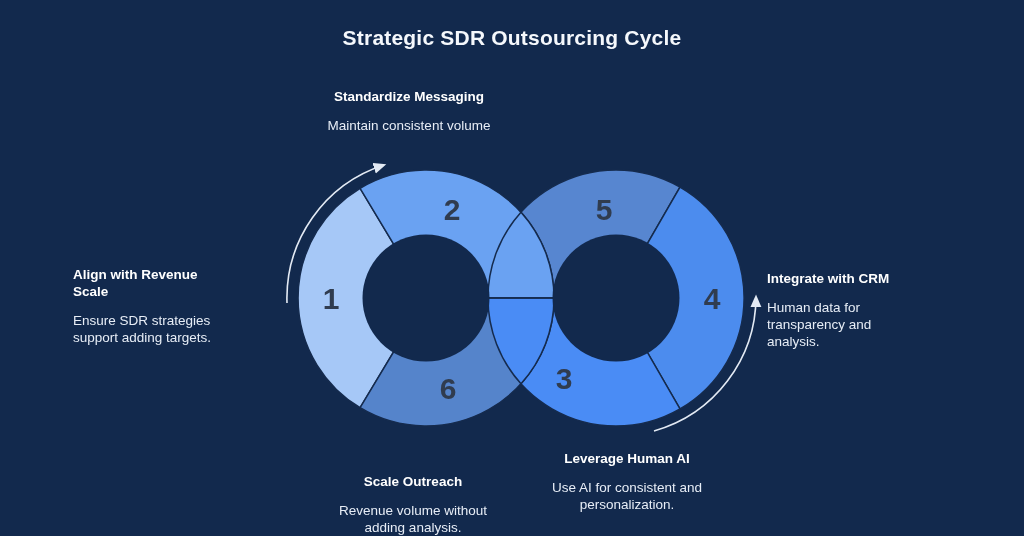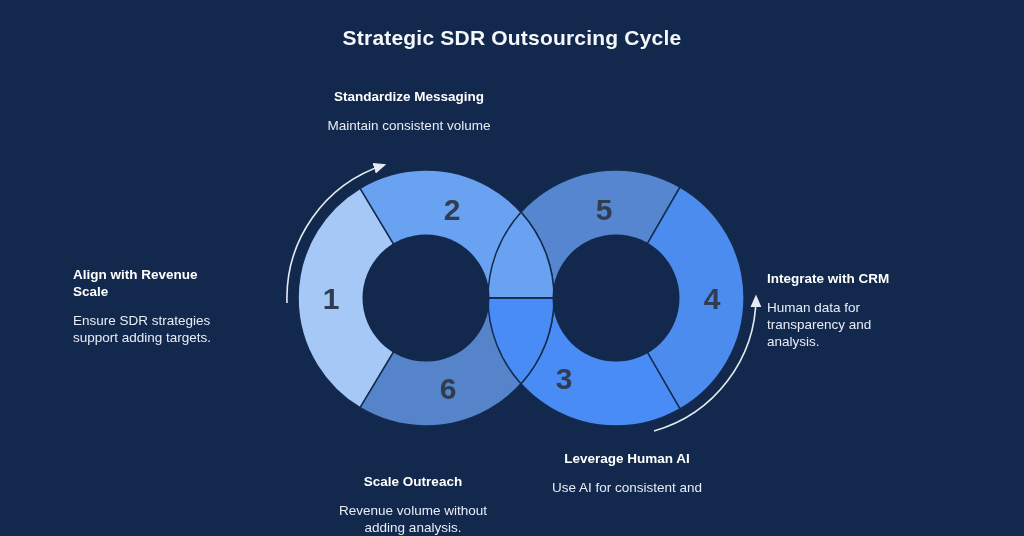--- a/index.html
+++ b/index.html
@@ -103,16 +103,17 @@
       <span class="line">adding analysis.</span>
     </div>
   </div>
 
   <div class="label center" style="left:502px;top:450px;width:250px;">
     <div class="head">
       <span class="line">Leverage Human AI</span>
     </div>
     <div class="body-text">
       <span class="line">Use AI for consistent and</span>
+      <span class="line">personalization.</span>
     </div>
   </div>
 
 </div>
 
 </body></html>

